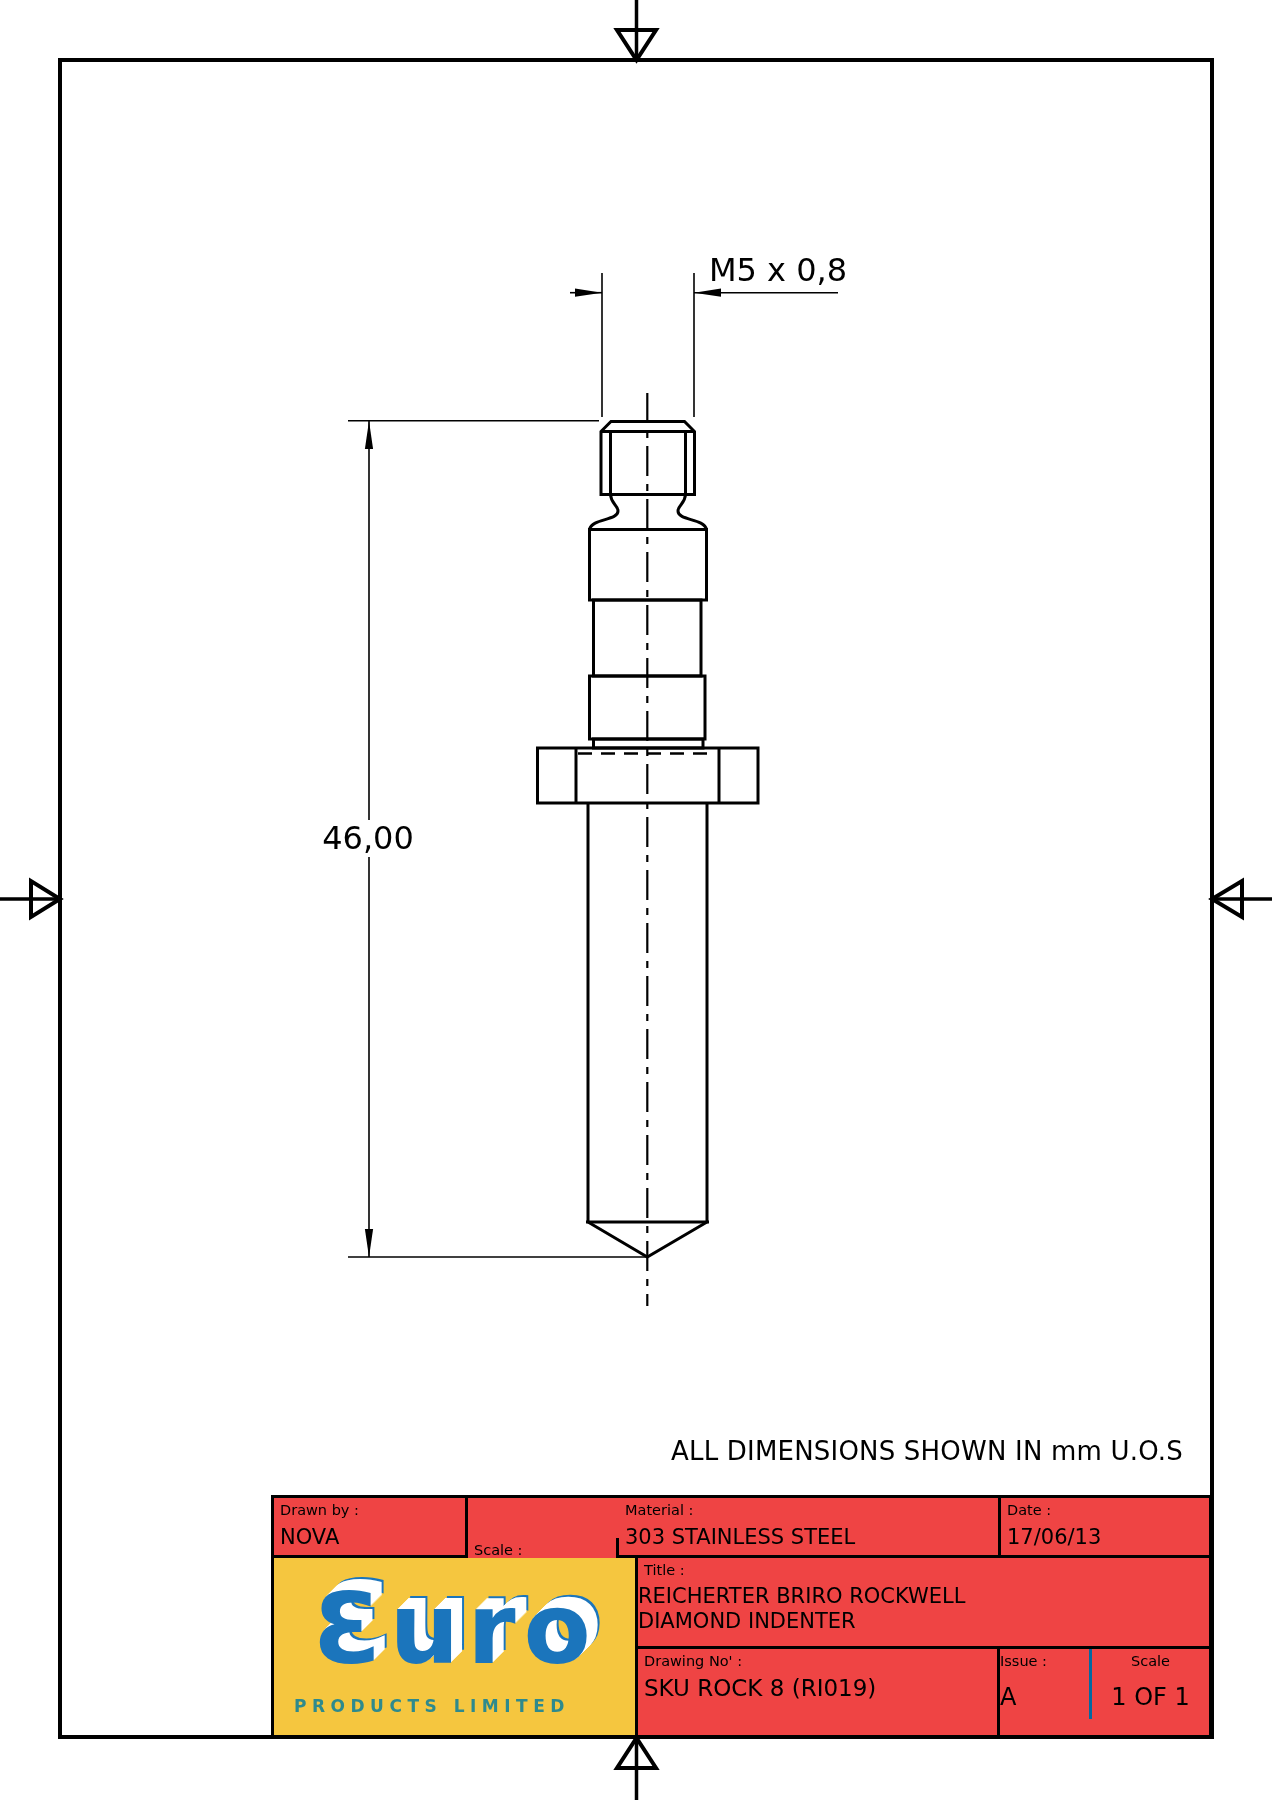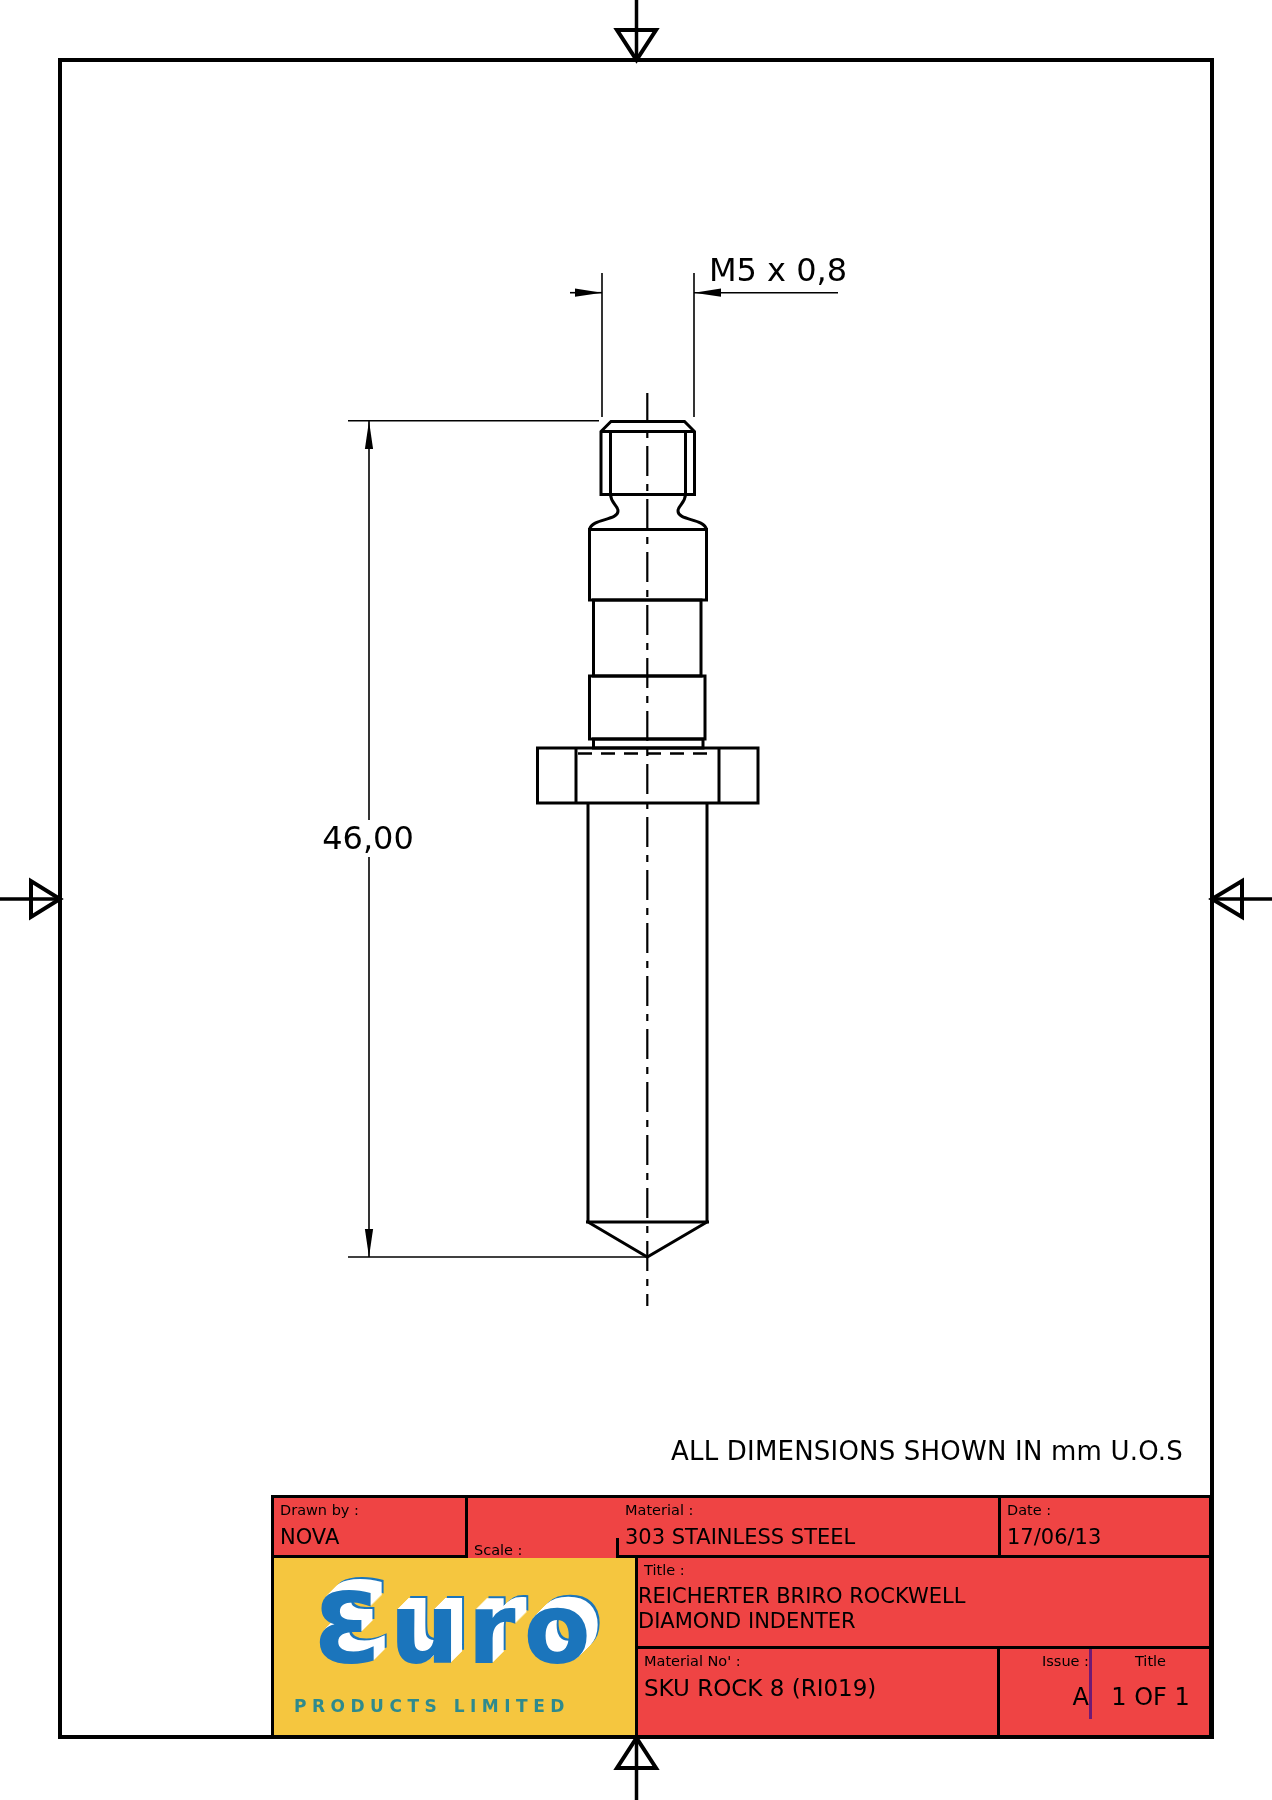--- a/index.html
+++ b/index.html
@@ -26,21 +26,21 @@
 
   .c-drawn   {left:0;   top:0;  width:194px;height:60px;border-right:3px solid #000;border-bottom:3px solid #000;}
   .c-scale   {left:194px;top:0;  width:151px;height:60px;border-right:3px solid #000;border-bottom:3px solid #000;margin-top:40px;}
   .c-material{left:345px;top:0;  width:382px;height:60px;border-right:3px solid #000;border-bottom:3px solid #000;}
   .c-date    {left:727px;top:0;  width:208px;height:60px;border-bottom:3px solid #000;}
 
   .c-logo    {left:0;top:60px;width:364px;height:177px;border-right:3px solid #000;
               background:var(--logo-bg,#F5C63F);overflow:hidden;}
   .c-title   {left:364px;top:60px;width:571px;height:91px;border-bottom:3px solid #000;}
   .c-dwgno   {left:364px;top:151px;width:362px;height:86px;border-right:3px solid #000;}
-  .c-issue   {left:726px;top:151px;width:92px; height:70px;border-right:3px solid #701a75;text-align:right;}
+  .c-issue   {left:726px;top:151px;width:92px; height:70px;border-right:3px solid #0369a1;text-align:left;}
   .c-sheet   {left:818px;top:151px;width:117px;height:86px;text-align:center;}
 
   .c-title .title-lines{margin-top:6px;text-align:left;font-size:21px;line-height:25px;}
   .c-dwgno .val{font-size:23px;padding-top:6px;}
   .c-issue .lbl,.c-sheet .lbl{padding-left:0;}
   .c-issue .val,.c-sheet .val{font-size:24px;padding:14px 0 0 0;}
 
   
   .logo-wordmark{
     position:absolute;left:12px;top:22px;width:340px;text-align:center;
@@ -167,28 +167,28 @@
 
     <div class="cell c-title">
       <span class="lbl">Title :</span>
       <div class="title-lines">
         <div>REICHERTER BRIRO ROCKWELL</div>
         <div>DIAMOND INDENTER</div>
       </div>
     </div>
 
     <div class="cell c-dwgno">
-      <span class="lbl">Material No' :</span>
+      <span class="lbl">Drawing No' :</span>
       <span class="val">SKU ROCK 8 (RI019)</span>
     </div>
 
     <div class="cell c-issue">
       <span class="lbl">Issue :</span>
       <span class="val">A</span>
     </div>
 
     <div class="cell c-sheet">
-      <span class="lbl">Title</span>
+      <span class="lbl">Scale</span>
       <span class="val">1 OF 1</span>
     </div>
 
   </div>
 </div>
 
 </body></html>

